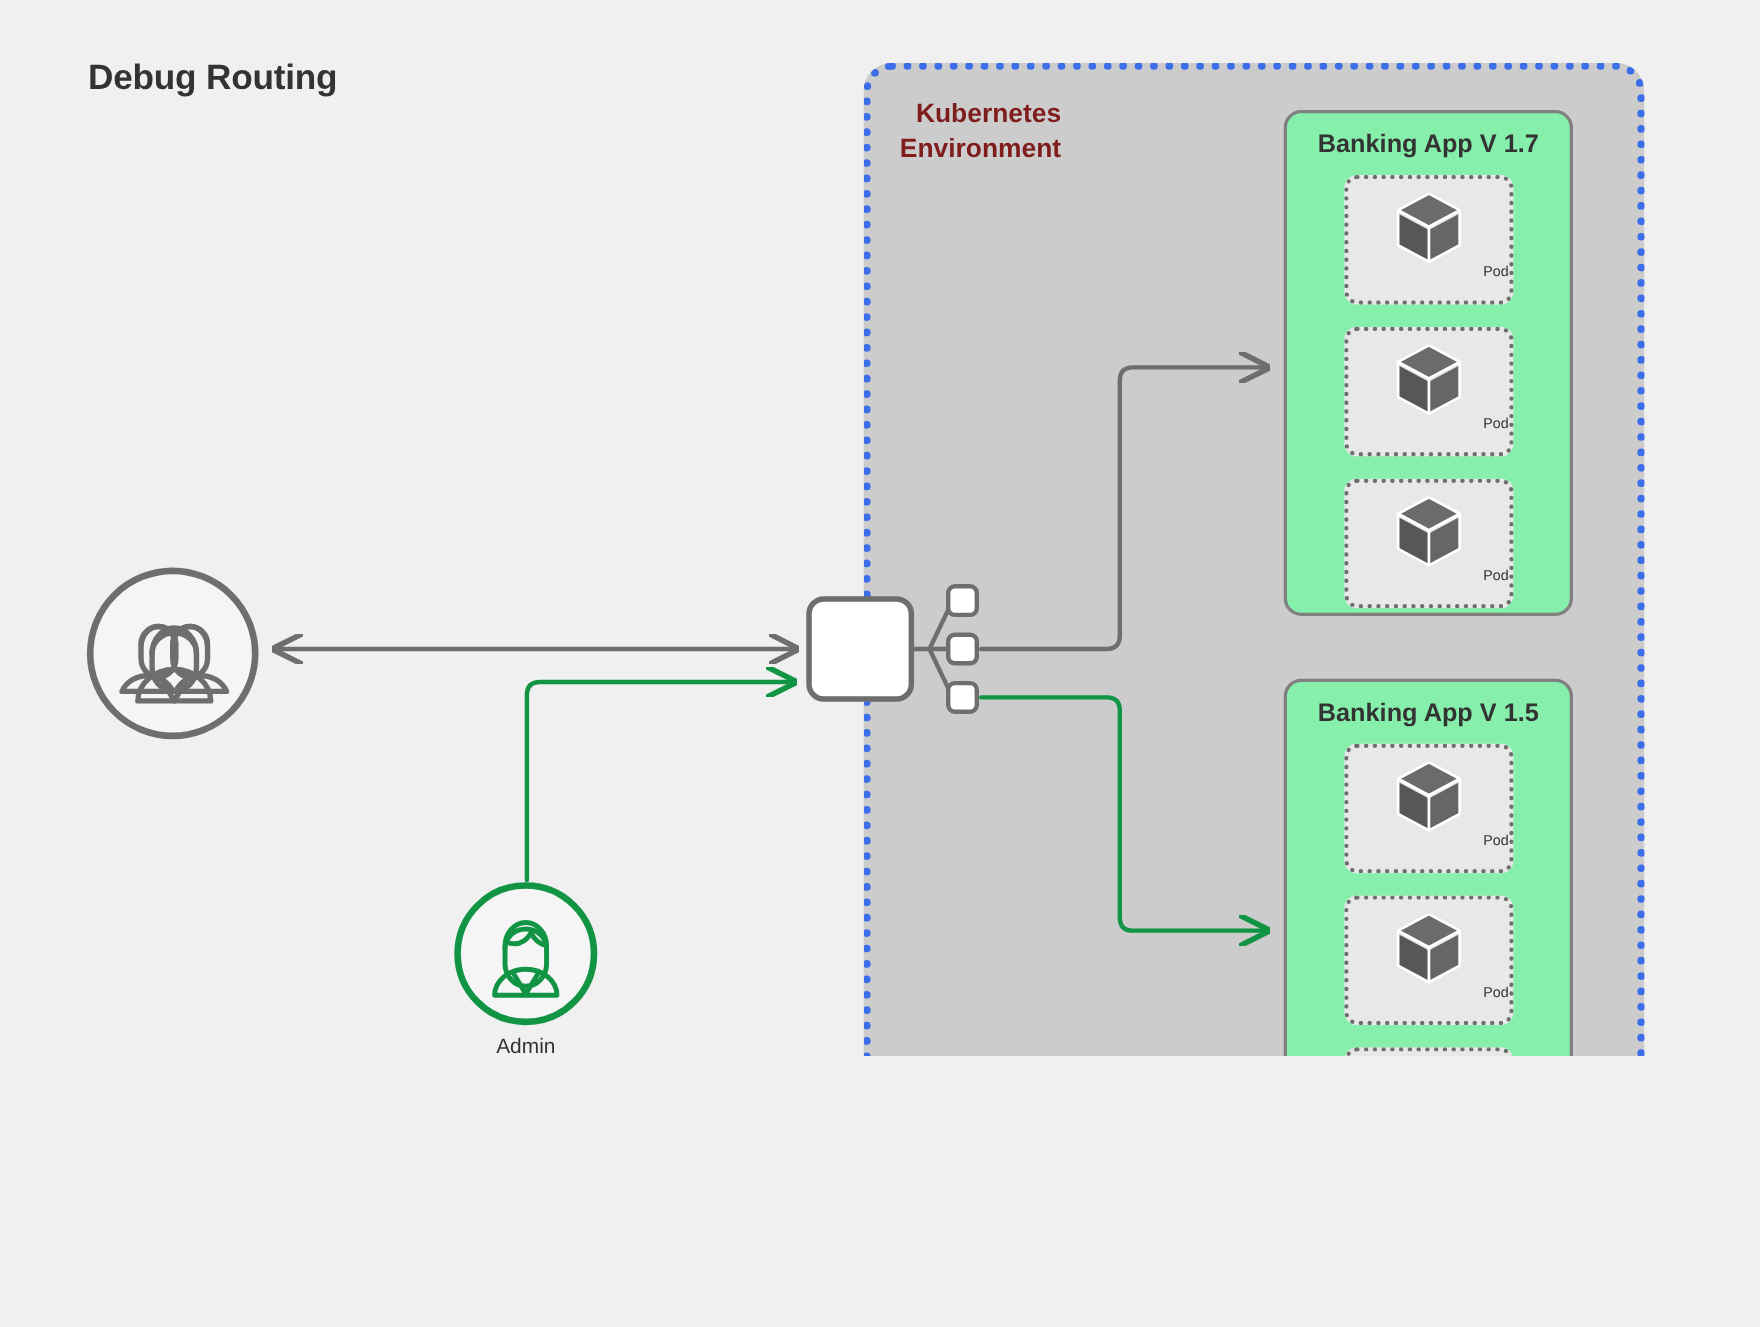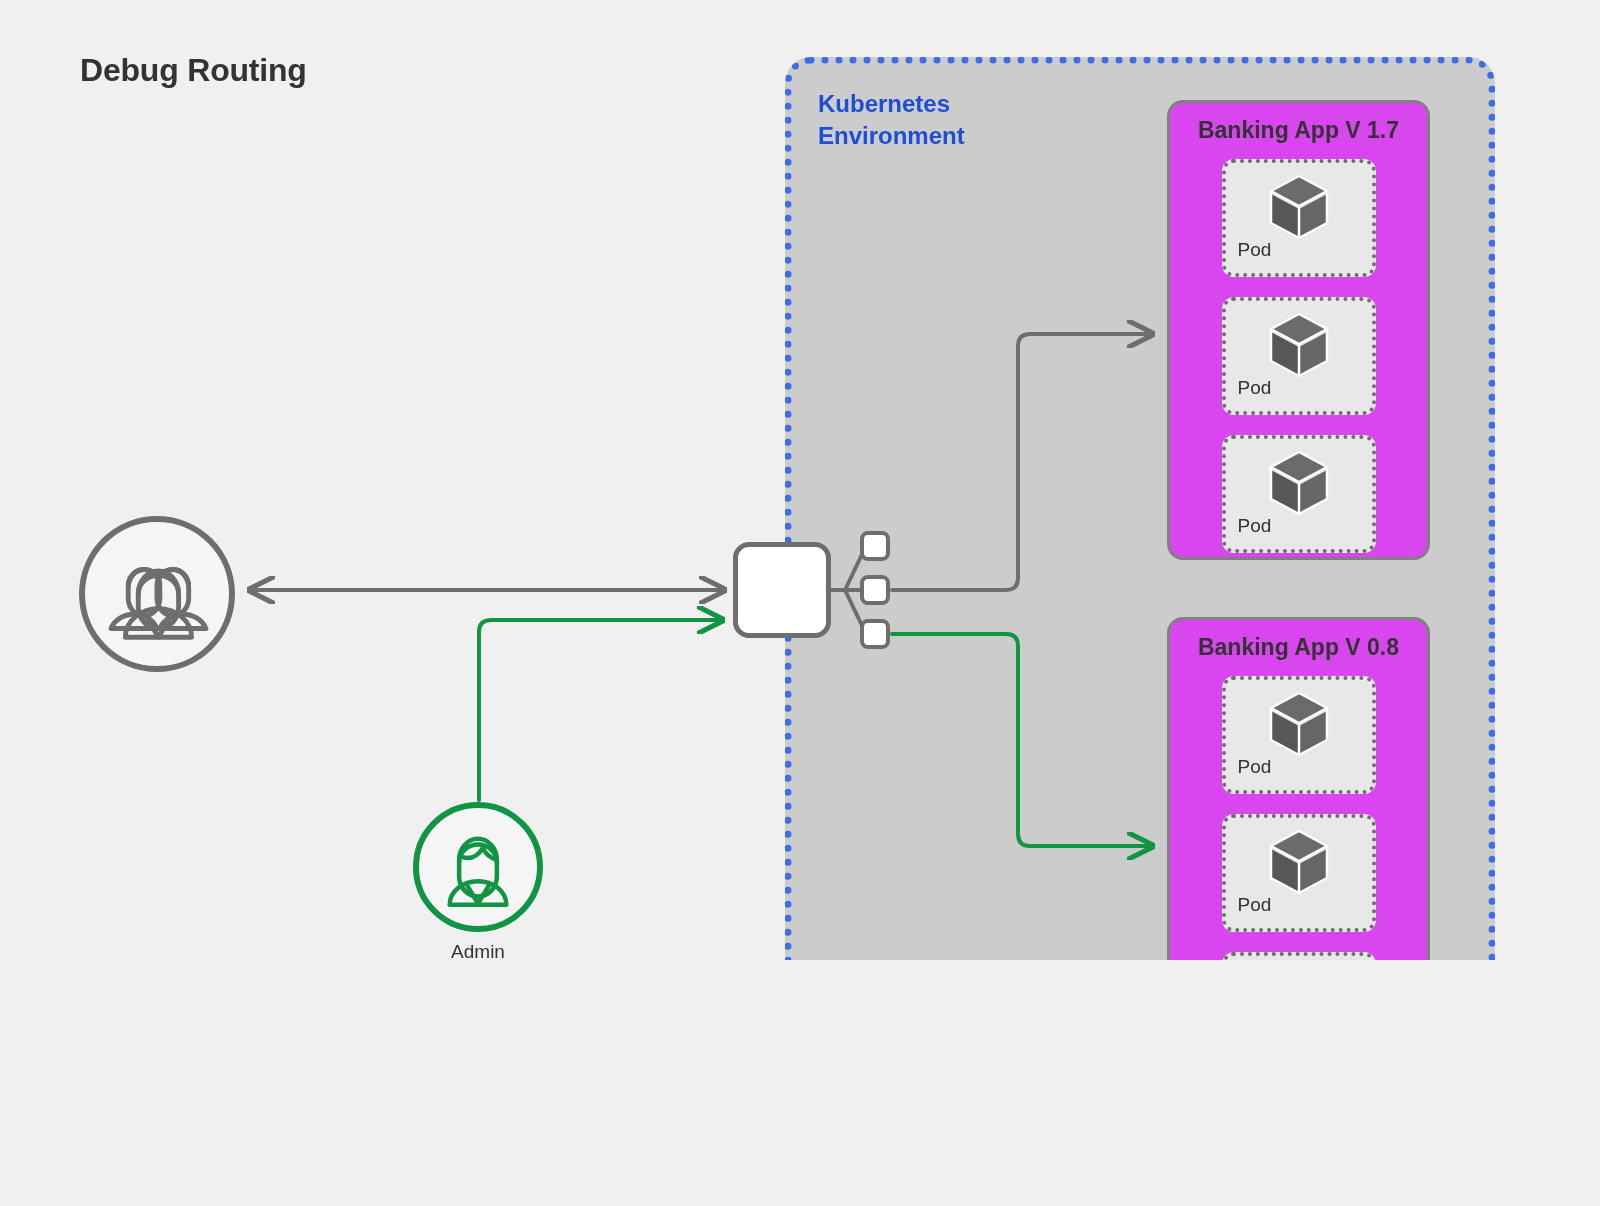--- a/index.html
+++ b/index.html
@@ -38,29 +38,30 @@
     border: 7px dotted #3b6ee8;
     border-radius: 26px;
     box-sizing: border-box;
   }
   #k8s-label {
     position: absolute;
     left: 818px;
     top: 88px;
     font-size: 24px;
     font-weight: bold;
-    color: #1d4ed8;
+    color: #7f1d1d;
     line-height: 1.33;
     white-space: pre-line;
+    text-align: right;
   }
 
   
   .app-card {
     position: absolute;
-    background: #d946ef;
+    background: #86efac;
     border: 3px solid #808080;
     border-radius: 16px;
     box-sizing: border-box;
   }
   #app-card-17 { left: 1167px; top: 100px;  width: 263px; height: 460px; }
   #app-card-18 { left: 1167px; top: 617px;  width: 263px; height: 460px; }
 
   .app-card-title {
     position: absolute;
     left: 0;
@@ -91,25 +92,25 @@
   .pod-cube {
     position: absolute;
     left: 50%;
     top: 11px;
     transform: translateX(-50%);
     width: 62px;
     height: 66px;
   }
   .pod-label {
     position: absolute;
-    left: 12px;
+    left: 0;
     top: 76px;
     width: 100%;
-    text-align: left;
-    font-size: 19px;
+    text-align: right;
+    font-size: 13px;
     color: #333333;
   }
 
   
   #ingress-box {
     position: absolute;
     left: 733px;
     top: 542px;
     width: 98px;
     height: 96px;
@@ -231,21 +232,21 @@
         <polygon points="59,20 31,35 31,64 59,49" fill="#666666"></polygon>
         <polyline points="31,2 59,17 59,49 31,64 3,49 3,17 31,2" fill="none" stroke="#ffffff" stroke-width="2.5" stroke-linejoin="round"></polyline>
         <polyline points="3,17 31,32 59,17" fill="none" stroke="#ffffff" stroke-width="2.5" stroke-linejoin="round"></polyline>
         <line x1="31" y1="32" x2="31" y2="64" stroke="#ffffff" stroke-width="2.5"></line>
       </svg>
       <div class="pod-label">Pod</div>
     </div>
   </div>
 
   <div class="app-card" id="app-card-18">
-    <div class="app-card-title">Banking App V 0.8</div>
+    <div class="app-card-title">Banking App V 1.5</div>
 
     <div class="pod pod-1">
       <svg class="pod-cube" viewBox="0 0 62 66">
         <polygon points="31,2 59,17 31,32 3,17" fill="#6b6b6b"></polygon>
         <polygon points="3,20 31,35 31,64 3,49" fill="#575757"></polygon>
         <polygon points="59,20 31,35 31,64 59,49" fill="#666666"></polygon>
         <polyline points="31,2 59,17 59,49 31,64 3,49 3,17 31,2" fill="none" stroke="#ffffff" stroke-width="2.5" stroke-linejoin="round"></polyline>
         <polyline points="3,17 31,32 59,17" fill="none" stroke="#ffffff" stroke-width="2.5" stroke-linejoin="round"></polyline>
         <line x1="31" y1="32" x2="31" y2="64" stroke="#ffffff" stroke-width="2.5"></line>
       </svg>

